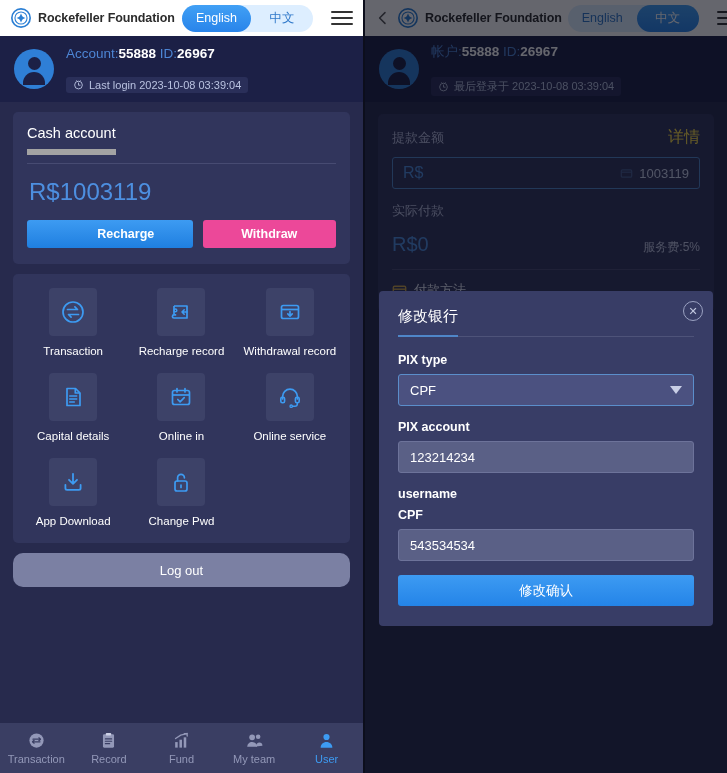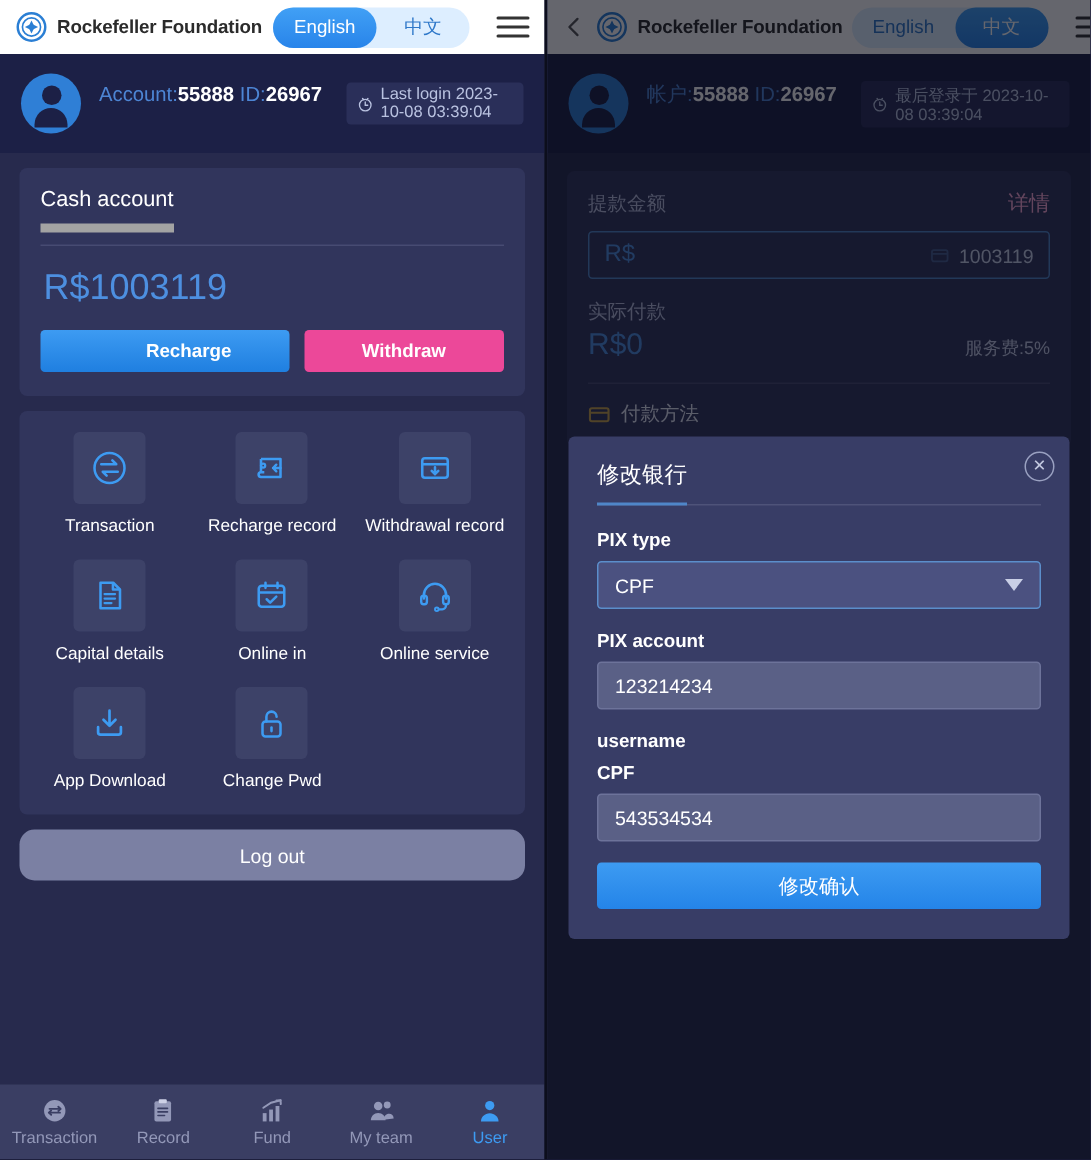--- a/index.html
+++ b/index.html
@@ -67,21 +67,21 @@
     display: flex; align-items: center; justify-content: center;
   }
   .avatar .head {
     position: absolute; top: 8px; width: 13px; height: 13px;
     border-radius: 50%; background: #1c2046;
   }
   .avatar .body {
     position: absolute; bottom: 4px; width: 22px; height: 13px;
     border-radius: 11px 11px 0 0; background: #1c2046;
   }
-  .acct-lines { display: flex; flex-direction: row; gap: 16px; }
+  .acct-lines { display: flex; flex-direction: column; gap: 16px; }
   .acct-line1 { font-size: 13.5px; white-space: nowrap; }
   .acct-line1 .lbl { color: #4d85d4; }
   .acct-line1 .val { color: #ffffff; font-weight: bold; }
   .acct-line2 {
     display: inline-flex; align-items: center; gap: 5px;
     background: #2a2f59; border-radius: 3px; padding: 2px 7px;
     font-size: 11px; color: #b9c2e0; width: fit-content;
   }
   .clock-ico { width: 11px; height: 11px; flex: none; }
 
@@ -144,21 +144,21 @@
   .nav-item.active .nav-label { color: #3d9bf2; }
 
   
   .wd { padding: 12px 13px 0 13px; }
   .wd-card { background: #31355c; border-radius: 5px; padding: 13px 14px; }
   .wd-row {
     display: flex; justify-content: space-between; align-items: baseline;
     margin-bottom: 9px;
   }
   .wd-lbl { font-size: 13px; color: #b7bedd; }
-  .wd-detail { font-size: 14px; color: #f9a8d4; cursor: pointer; }
+  .wd-detail { font-size: 16px; color: #fde047; cursor: pointer; }
   .wd-input {
     height: 32px; border: 1px solid #4f86c8; border-radius: 3px;
     background: #31355c; display: flex; align-items: center;
     justify-content: space-between; padding: 0 10px; margin-bottom: 13px;
   }
   .wd-cur { font-size: 16px; color: #4d8fe0; }
   .wd-all { font-size: 13px; color: #c9d1ea; display: flex; align-items: center; gap: 6px; }
   .wd-all .allico { width: 13px; height: 13px; opacity: .8; }
   .wd-amount { font-size: 20px; color: #4d8fe0; }
   .wd-fee { font-size: 12px; color: #c2c9e4; }
@@ -489,21 +489,21 @@
           <span class="wd-all">
             <span class="allico">
               <svg viewBox="0 0 14 14" fill="none">
                 <rect x="1.4" y="3" width="11.2" height="8" rx="1.4" stroke="#4d6aa0" stroke-width="1.3"></rect>
                 <path d="M1.4 5.6h11.2" stroke="#4d6aa0" stroke-width="1.3"></path>
               </svg>
             </span>
             <span>1003119</span>
           </span>
         </div>
-        <div class="wd-lbl" style="margin-bottom:2px">实际付款</div>
+        <div class="wd-lbl" style="margin-bottom:13px">实际付款</div>
         <div class="wd-row" style="margin-bottom:0">
           <span class="wd-amount">R$0</span>
           <span class="wd-fee">服务费:5%</span>
         </div>
         <div class="wd-sep"></div>
         <div class="wd-pay">
           <svg viewBox="0 0 16 16" fill="none">
             <rect x="1.4" y="3.4" width="13.2" height="9.2" rx="1.4" stroke="#c9a24a" stroke-width="1.5"></rect>
             <path d="M1.4 6.6h13.2" stroke="#c9a24a" stroke-width="1.5"></path>
           </svg>

